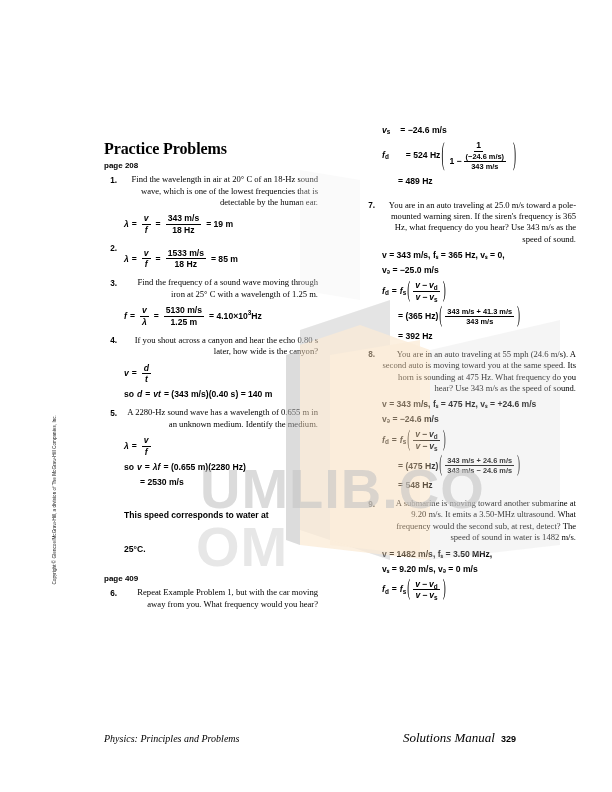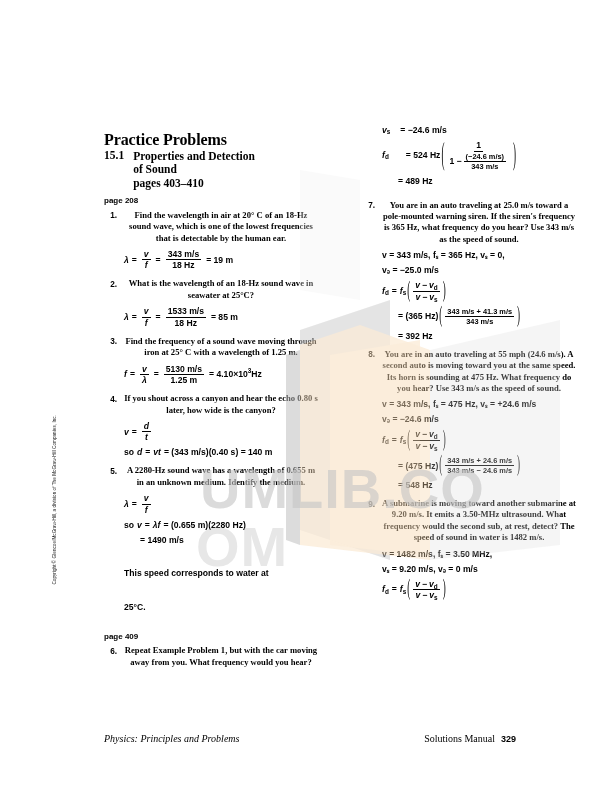--- a/index.html
+++ b/index.html
@@ -80,21 +80,21 @@
     font-size: 8.4px;
     line-height: 11.6px;
   }
   #col-left  { left: 104px; }
   #col-right { left: 362px; }
 
   h1.section-head {
     font-family: "Liberation Serif", serif;
     font-weight: bold;
     font-size: 16px;
-    margin: 8px 0 4px 0;
+    margin: 17px 0 4px 0;
     letter-spacing: -0.1px;
   }
   .subsection {
     display: flex;
     gap: 9px;
     margin: 0 0 2px 0;
   }
   .subsection .num {
     font-family: "Liberation Serif", serif;
     font-weight: bold;
@@ -130,22 +130,21 @@
     padding-top: 0.5px;
   }
   .problem > .pbody {
     flex: 1 1 auto;
     min-width: 0;
   }
   .ptext {
     font-family: "Liberation Serif", serif;
     font-size: 8.6px;
     line-height: 11.4px;
-    text-align: center;
-    font-weight: bold;
+    text-align: right;
   }
 
   
   .math {
     font-family: "Liberation Sans", sans-serif;
     font-weight: bold;
     font-size: 8.6px;
     margin-top: 6px;
     display: flex;
     align-items: center;
@@ -218,21 +217,22 @@
     justify-content: space-between;
     align-items: baseline;
   }
   .foot-left {
     font-family: "Liberation Serif", serif;
     font-style: italic;
     font-size: 10px;
   }
   .foot-right {
     font-family: "Liberation Serif", serif;
-    font-size: 10px;
+    font-style: italic;
+    font-size: 13px;
     text-align: center;
   }
   .foot-page {
     font-family: "Liberation Sans", sans-serif;
     font-weight: bold;
     font-style: normal;
     font-size: 9px;
     margin-left: 6px;
   }
 
@@ -266,28 +266,20 @@
     </g>
     <text x="200" y="508" font-family="Liberation Sans, sans-serif" font-weight="bold" font-size="56" fill="#c5c5c5" opacity="0.62" letter-spacing="1">UMLIB.CO</text>
     <text x="196" y="566" font-family="Liberation Sans, sans-serif" font-weight="bold" font-size="56" fill="#c9c9c9" opacity="0.45" letter-spacing="1">OM</text>
   </svg>
 
 
   <div class="col" id="col-left">
 
     <h1 class="section-head">Practice Problems</h1>
 
-    <div class="subsection">
-      <div class="num">15.1</div>
-      <div class="body">
-        <div>Properties and Detection</div>
-        <div>of Sound</div>
-        <div>pages 403–410</div>
-      </div>
-    </div>
 
     <div class="pagemark">page 208</div>
 
     <div class="problem">
       <div class="pnum">1.</div>
       <div class="pbody">
         <div class="ptext">Find the wavelength in air at 20° C of an 18-Hz sound wave, which is one of the lowest frequencies that is detectable by the human ear.</div>
         <div class="math">
           <span class="it">λ</span>
           <span class="op">=</span>
@@ -301,21 +293,20 @@
             <span class="d">18 Hz</span>
           </span>
           <span style="margin-left:3px">= 19 m</span>
         </div>
       </div>
     </div>
 
     <div class="problem">
       <div class="pnum">2.</div>
       <div class="pbody">
-        <div class="ptext">What is the wavelength of an 18-Hz sound wave in seawater at 25°C?</div>
         <div class="math">
           <span class="it">λ</span>
           <span class="op">=</span>
           <span class="frac">
             <span class="n it">v</span>
             <span class="d it">f</span>
           </span>
           <span class="op">=</span>
           <span class="frac">
             <span class="n">1533 m/s</span>
@@ -383,21 +374,21 @@
             <span class="d it">f</span>
           </span>
         </div>
         <div class="math">
           <span>so</span>
           <span class="it" style="margin-left:3px">v</span>
           <span class="op">=</span>
           <span class="it">λf</span>
           <span style="margin-left:3px">= (0.655 m)(2280 Hz)</span>
         </div>
-        <div class="math indent">= 1490 m/s</div>
+        <div class="math indent">= 2530 m/s</div>
         <div class="plain">This speed corresponds to water at</div>
         <div class="plain">25°C.</div>
       </div>
     </div>
 
     <div class="pagemark" style="margin-top:18px">page 409</div>
 
     <div class="problem">
       <div class="pnum">6.</div>
       <div class="pbody">

